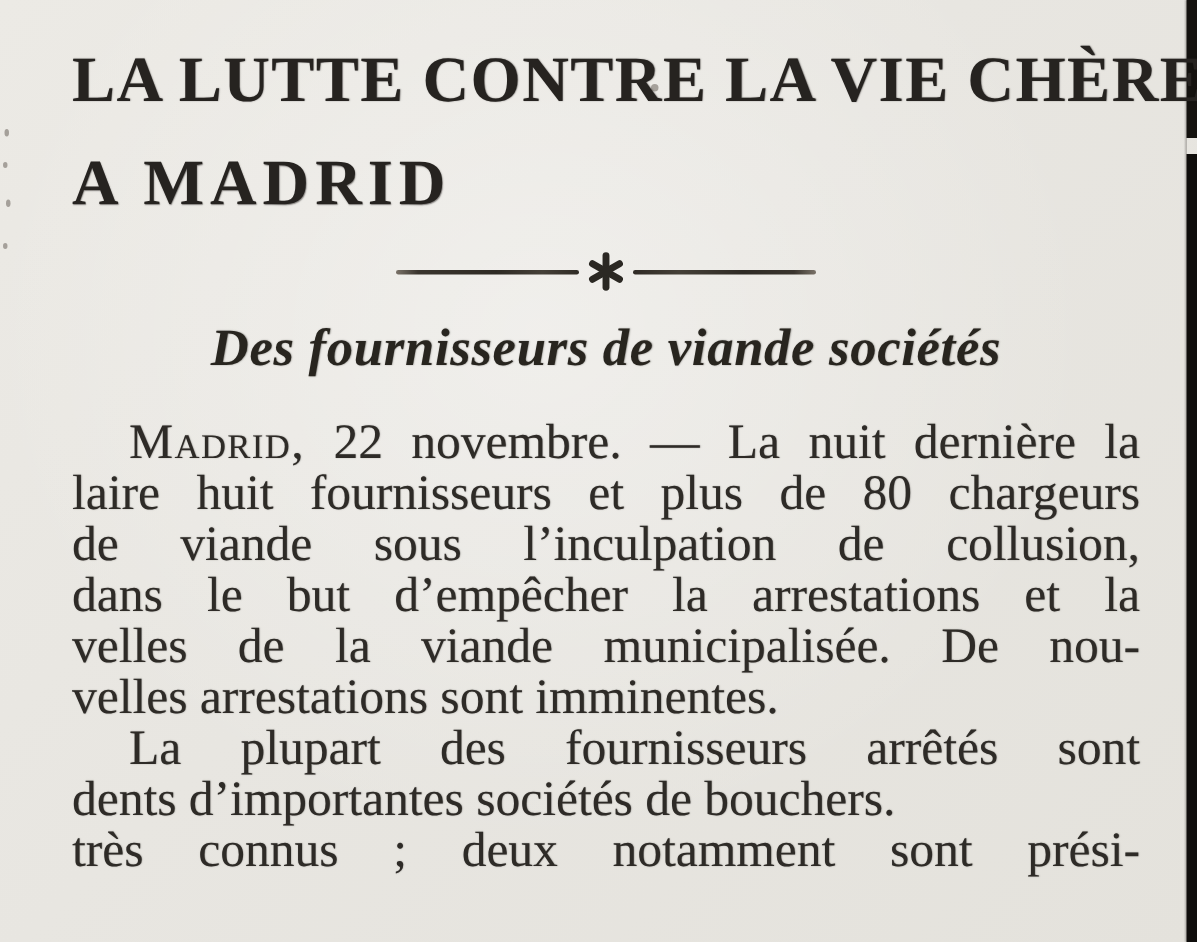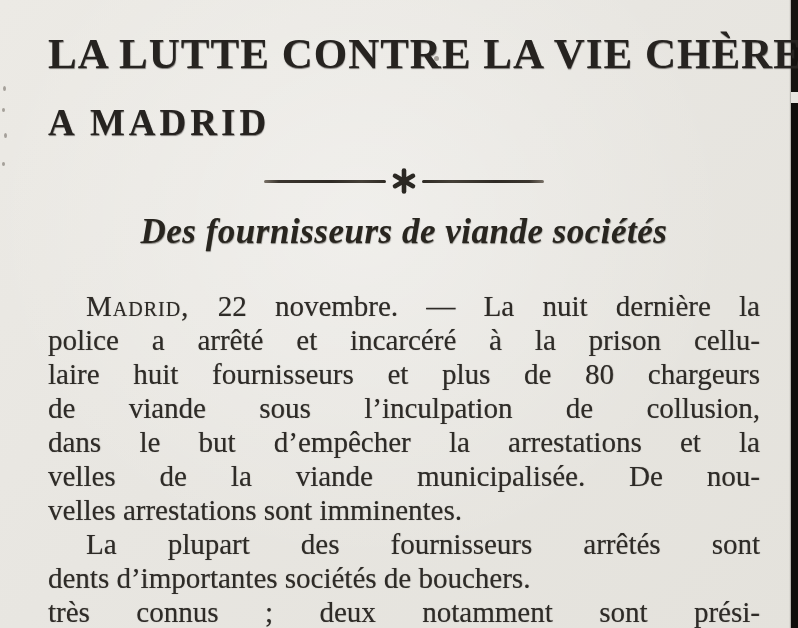--- a/index.html
+++ b/index.html
@@ -64,21 +64,21 @@
   .headline-line-1 {
     display: block;
     font-size: 43px;
     letter-spacing: 1px;
     line-height: 48px;
     white-space: nowrap;
   }
   .headline-line-2 {
     display: block;
     margin-top: 21px;
-    font-size: 37px;
+    font-size: 43px;
     letter-spacing: 4px;
     line-height: 48px;
   }
 
   .divider {
     margin-top: 21px;
     display: flex;
     align-items: center;
     justify-content: center;
     gap: 5px;
@@ -100,22 +100,22 @@
     font-style: italic;
     font-weight: bold;
     font-size: 35px;
     line-height: 42px;
     color: #28251f;
     letter-spacing: 0.5px;
     text-shadow: 0.4px 0.5px 1px rgba(40,37,31,0.5);
   }
 
   .body-text {
-    margin-top: 36px;
-    font-size: 29px;
+    margin-top: 25px;
+    font-size: 33px;
     line-height: 34px;
     color: #2e2b27;
     text-shadow: 0.3px 0.3px 0.8px rgba(46,43,39,0.5);
   }
   .body-line {
     text-align: justify;
     text-align-last: justify;
   }
   .body-line.para-end { text-align-last: left; }
   .body-line.indented { text-indent: 38px; }
@@ -153,21 +153,20 @@
           </g>
         </svg>
       </span>
       <span class="divider-line right"></span>
     </div>
 
     <h2 class="subheadline">Des fournisseurs de viande sociétés</h2>
 
     <div class="body-text">
       <div class="body-line indented"><span class="dateline">Madrid,</span><span> 22 novembre. — La nuit dernière la</span></div>
-      <div class="body-line">police a arrêté et incarcéré à la prison cellu-</div>
       <div class="body-line">laire huit fournisseurs et plus de 80 chargeurs</div>
       <div class="body-line">de viande sous l’inculpation de collusion,</div>
       <div class="body-line">dans le but d’empêcher la arrestations et la</div>
       <div class="body-line">velles de la viande municipalisée. De nou-</div>
       <div class="body-line para-end">velles arrestations sont imminentes.</div>
       <div class="body-line indented">La plupart  des fournisseurs arrêtés  sont</div>
       <div class="body-line para-end">dents d’importantes sociétés de bouchers.</div>
       <div class="body-line">très connus ;  deux notamment sont prési-</div>
     </div>
 

